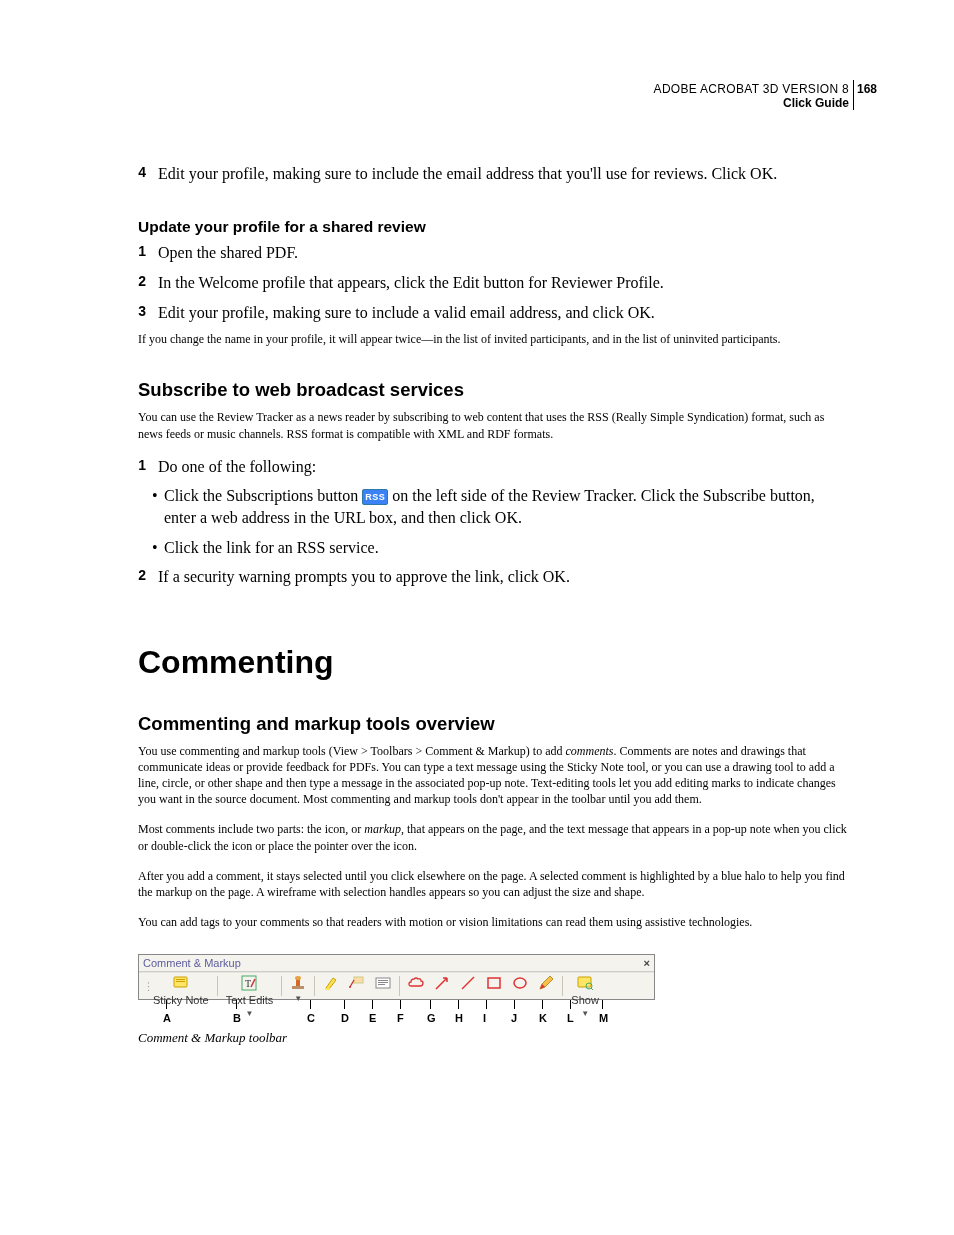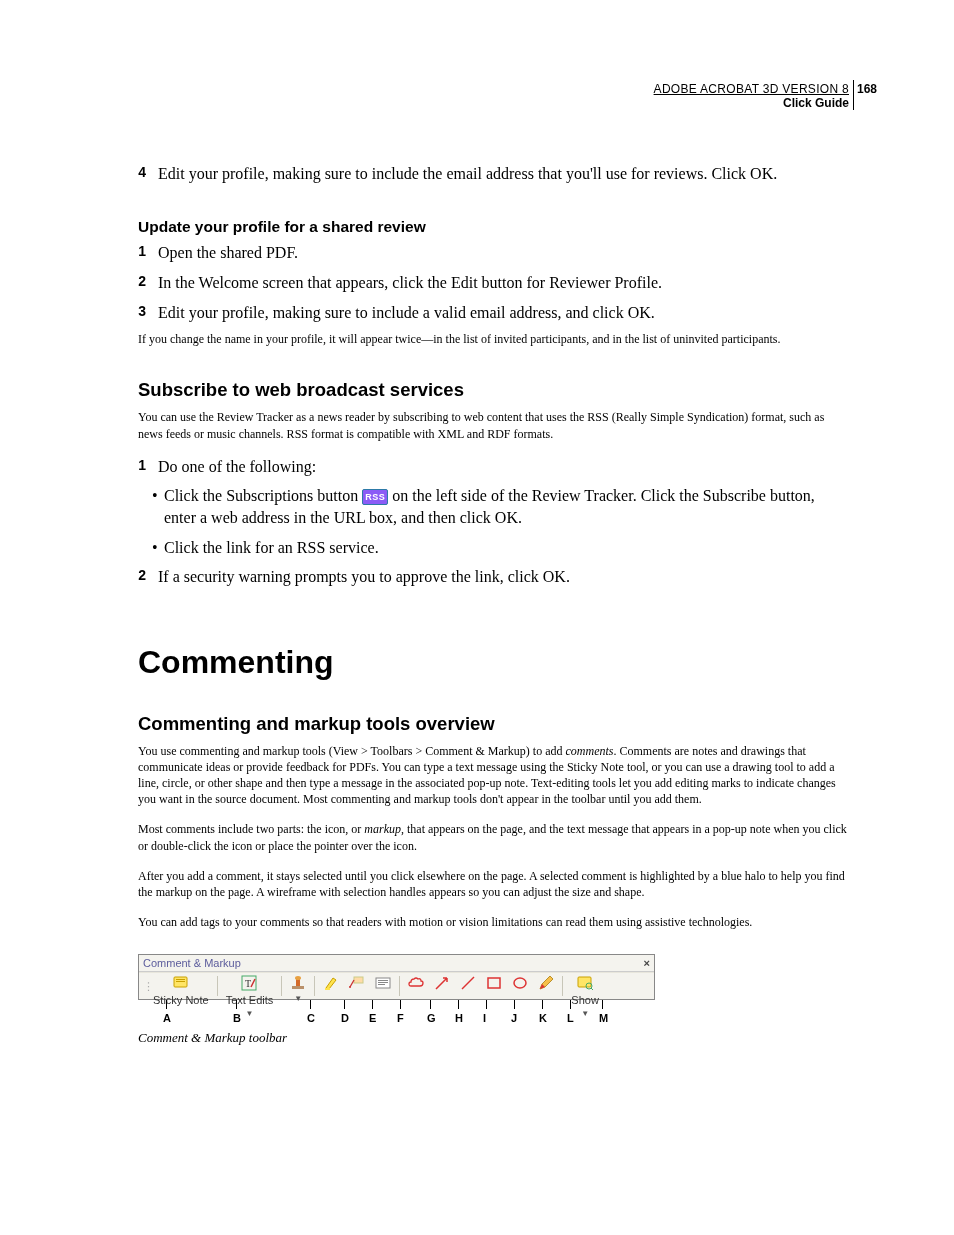--- a/index.html
+++ b/index.html
@@ -22,21 +22,20 @@
     font-size: 12px;
     line-height: 1.2;
     margin-bottom: 52px;
     position: relative;
   }
   .header-line1, .header-line2 {
     display: block;
   }
   .header-line1 {
     letter-spacing: 0.3px;
-    text-decoration: underline;
   }
   .header-pagenum {
     font-weight: 700;
     position: absolute;
     right: -28px;
     top: 0;
   }
   .header-sep {
     position: absolute;
     right: -5px;
@@ -104,21 +103,21 @@
     font-size: 32px;
     margin: 56px 0 22px 0;
   }
   .para {
     font-size: 12px;
     line-height: 1.35;
     margin: 0 0 14px 0;
   }
   .rss-badge {
     display: inline-block;
-    background: #8b5cf6;
+    background: #3b82f6;
     color: #fff;
     font-family: Arial, sans-serif;
     font-weight: 700;
     font-size: 9px;
     padding: 1px 2px;
     border: 1px solid #2d7aa8;
     border-radius: 2px;
     vertical-align: 1px;
     letter-spacing: 0.5px;
   }
@@ -207,21 +206,21 @@
   </div>
 
   <div class="h3">Update your profile for a shared review</div>
 
   <div class="ol-step">
     <div class="ol-num">1</div>
     <div class="ol-body">Open the shared PDF.</div>
   </div>
   <div class="ol-step">
     <div class="ol-num">2</div>
-    <div class="ol-body">In the Welcome screen that appears, click the Edit button for Reviewer Profile.</div>
+    <div class="ol-body">In the Welcome profile that appears, click the Edit button for Reviewer Profile.</div>
   </div>
   <div class="ol-step">
     <div class="ol-num">3</div>
     <div class="ol-body">Edit your profile, making sure to include a valid email address, and click OK.</div>
   </div>
 
   <p class="para">If you change the name in your profile, it will appear twice—in the list of invited participants, and in the list of uninvited participants.</p>
 
   <div class="h2">Subscribe to web broadcast services</div>
   <p class="para">You can use the Review Tracker as a news reader by subscribing to web content that uses the RSS (Really Simple Syndication) format, such as news feeds or music channels. RSS format is compatible with XML and RDF formats.</p>

